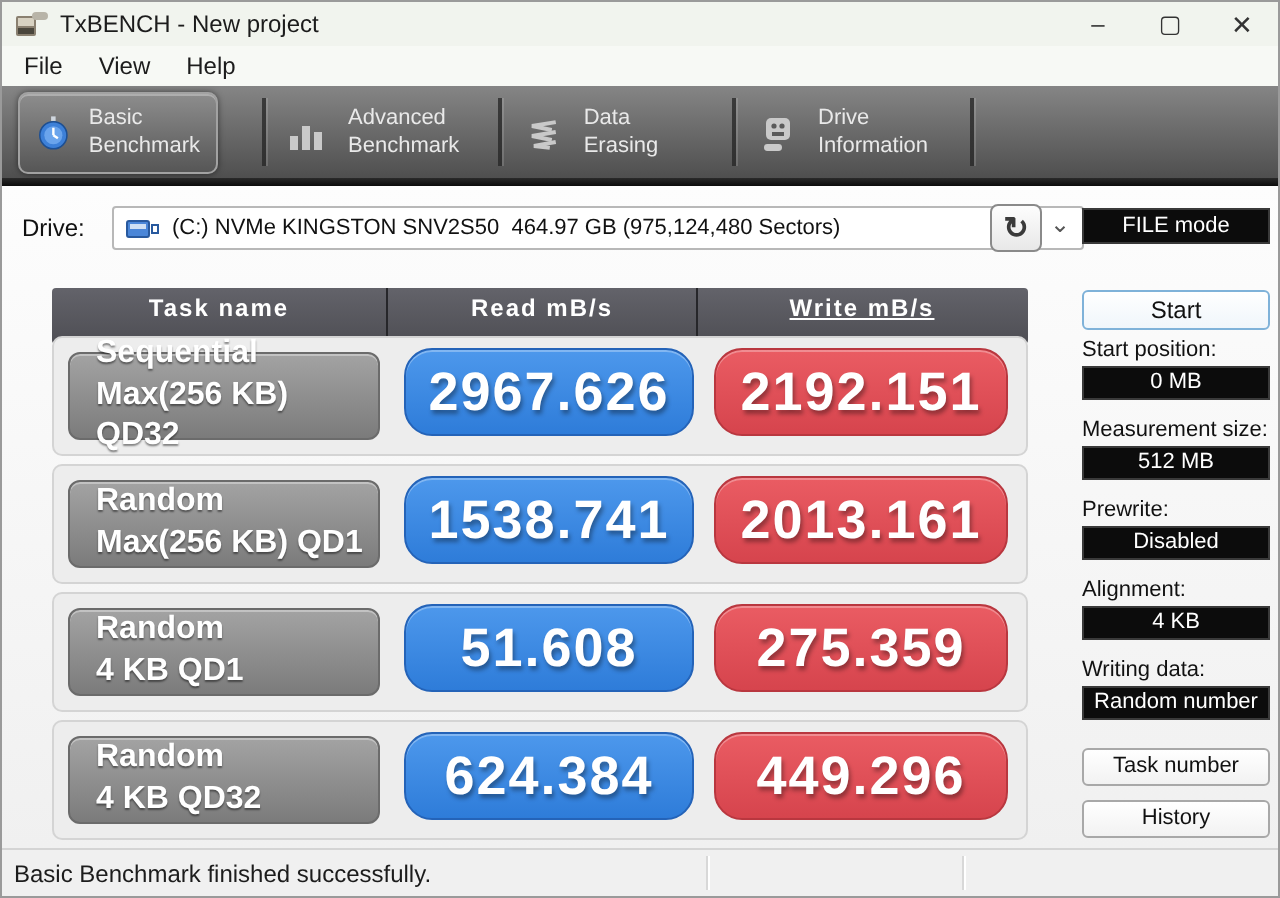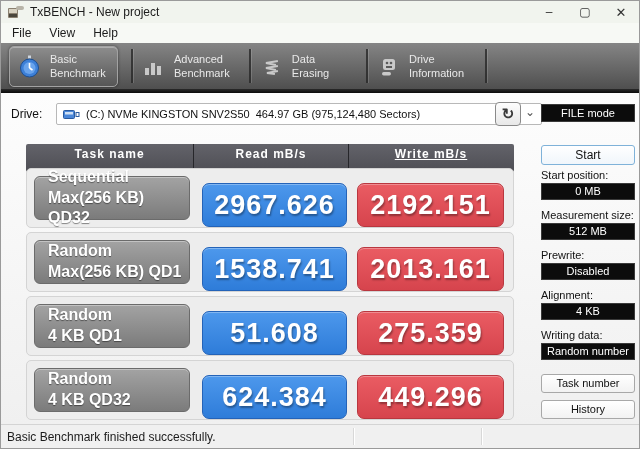--- a/index.html
+++ b/index.html
@@ -64,21 +64,21 @@
   .bh-write { width:164px;text-decoration:underline; }
 
   .bench-row { position:absolute; left:25px; width:488px; height:60px;
                background:#ededed; border:1px solid #d4d4d4; border-radius:5px; }
   .task-btn { position:absolute; left:7px; top:7px; width:156px; height:44px;
               background:linear-gradient(#a3a3a3,#7b7b7b); border:1px solid #6b6b6b;
               border-radius:6px; box-shadow:inset 0 1px 0 rgba(255,255,255,.35);
               display:flex; flex-direction:column; justify-content:center; padding-left:13px; }
   .task-line { font-size:16px; font-weight:bold; color:#fff; line-height:1.3;
                text-shadow:0 1px 1px rgba(0,0,0,.45); }
-  .val-box { position:absolute; top:14px; height:44px; border-radius:7px;
+  .val-box { position:absolute; top:5px; height:44px; border-radius:14px;
              text-align:center; line-height:42px; font-size:27px; font-weight:bold;
              letter-spacing:1px; color:#fff; text-shadow:1px 2px 2px rgba(0,0,0,.35);
              box-shadow:inset 0 1px 0 rgba(255,255,255,.3); }
   .val-read { left:175px; width:145px; background:linear-gradient(#4d98ec,#2e7cd9);
               border:1px solid #2463b8; }
   .val-write { left:330px; width:147px; background:linear-gradient(#ea5c63,#d6444d);
                border:1px solid #b9373f; }
 
   
   .sidebar { position:absolute; top:0; right:0; width:110px; height:100%; }
@@ -123,21 +123,21 @@
     </div>
   </div>
 
   <div class="menubar">
     <span class="menu-item">File</span>
     <span class="menu-item">View</span>
     <span class="menu-item">Help</span>
   </div>
 
   <div class="tabbar">
-    <div class="tab active" style="left:8px; width:109px;">
+    <div class="tab active" style="left:8px; width:100px;">
       <svg width="23" height="23" viewBox="0 0 23 23">
         <rect x="10" y="0.5" width="3" height="3" fill="#cfd6de"></rect>
         <circle cx="11.5" cy="13" r="9" fill="#3d80d8" stroke="#1d4f92" stroke-width="1"></circle>
         <circle cx="11.5" cy="13" r="6" fill="#6aa4ec"></circle>
         <line x1="11.5" y1="13" x2="11.5" y2="8" stroke="#ffffff" stroke-width="1.6"></line>
         <line x1="11.5" y1="13" x2="14.5" y2="15" stroke="#ffffff" stroke-width="1.6"></line>
       </svg>
       <div class="tab-label">
         <div>Basic</div>
         <div>Benchmark</div>

